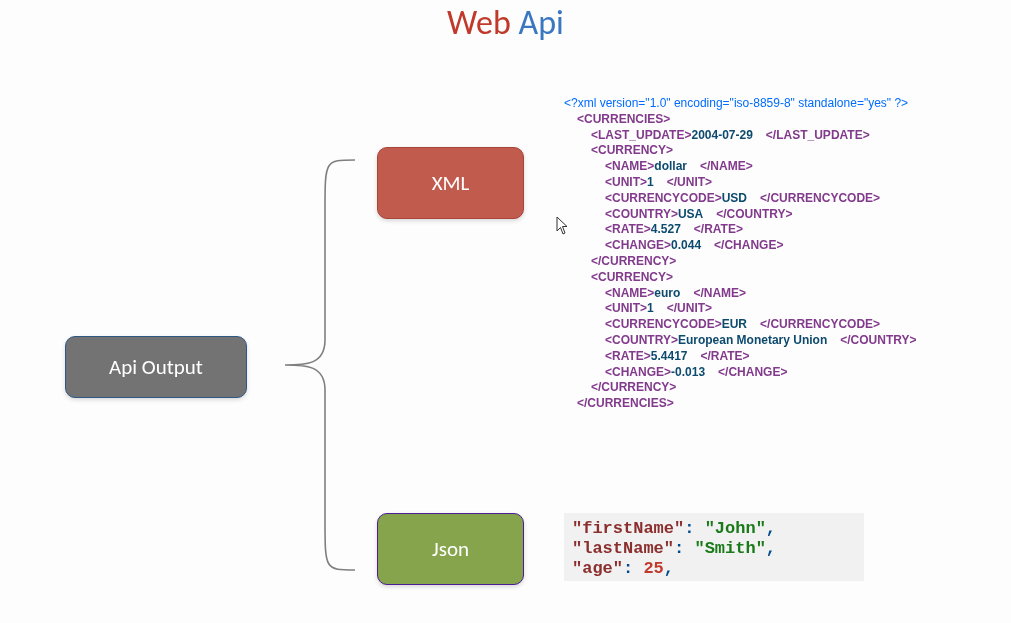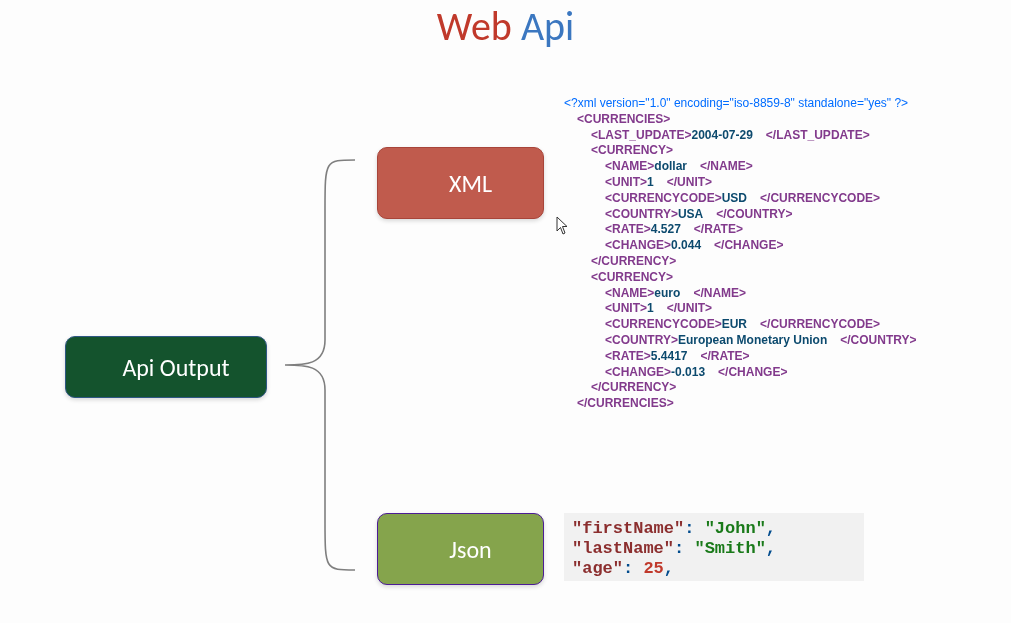--- a/index.html
+++ b/index.html
@@ -12,44 +12,43 @@
     overflow: hidden;
     position: relative;
   }
 
   .title {
     position: absolute;
     top: 2px;
     left: 0;
     width: 100%;
     text-align: center;
-    font-size: 40px;
+    font-size: 34px;
     font-weight: 400;
   }
   .title .t-web { color: #c0392b; }
   .title .t-api { color: #3b77c0; }
 
   .box {
     position: absolute;
     border-radius: 10px;
     color: #fff;
-    font-size: 24px;
+    font-size: 21px;
     display: flex;
     align-items: center;
     justify-content: center;
     box-shadow: 0 2px 4px rgba(0,0,0,.15);
-    padding-left: 20px;
   }
 
   .box-apiout {
     left: 65px;
     top: 336px;
     width: 180px;
     height: 60px;
-    background: #14532d;
+    background: #737373;
     border: 1px solid #2e5783;
     align-items: center;
   }
 
   .box-xml {
     left: 377px;
     top: 147px;
     width: 145px;
     height: 70px;
     background: #c05b4d;

